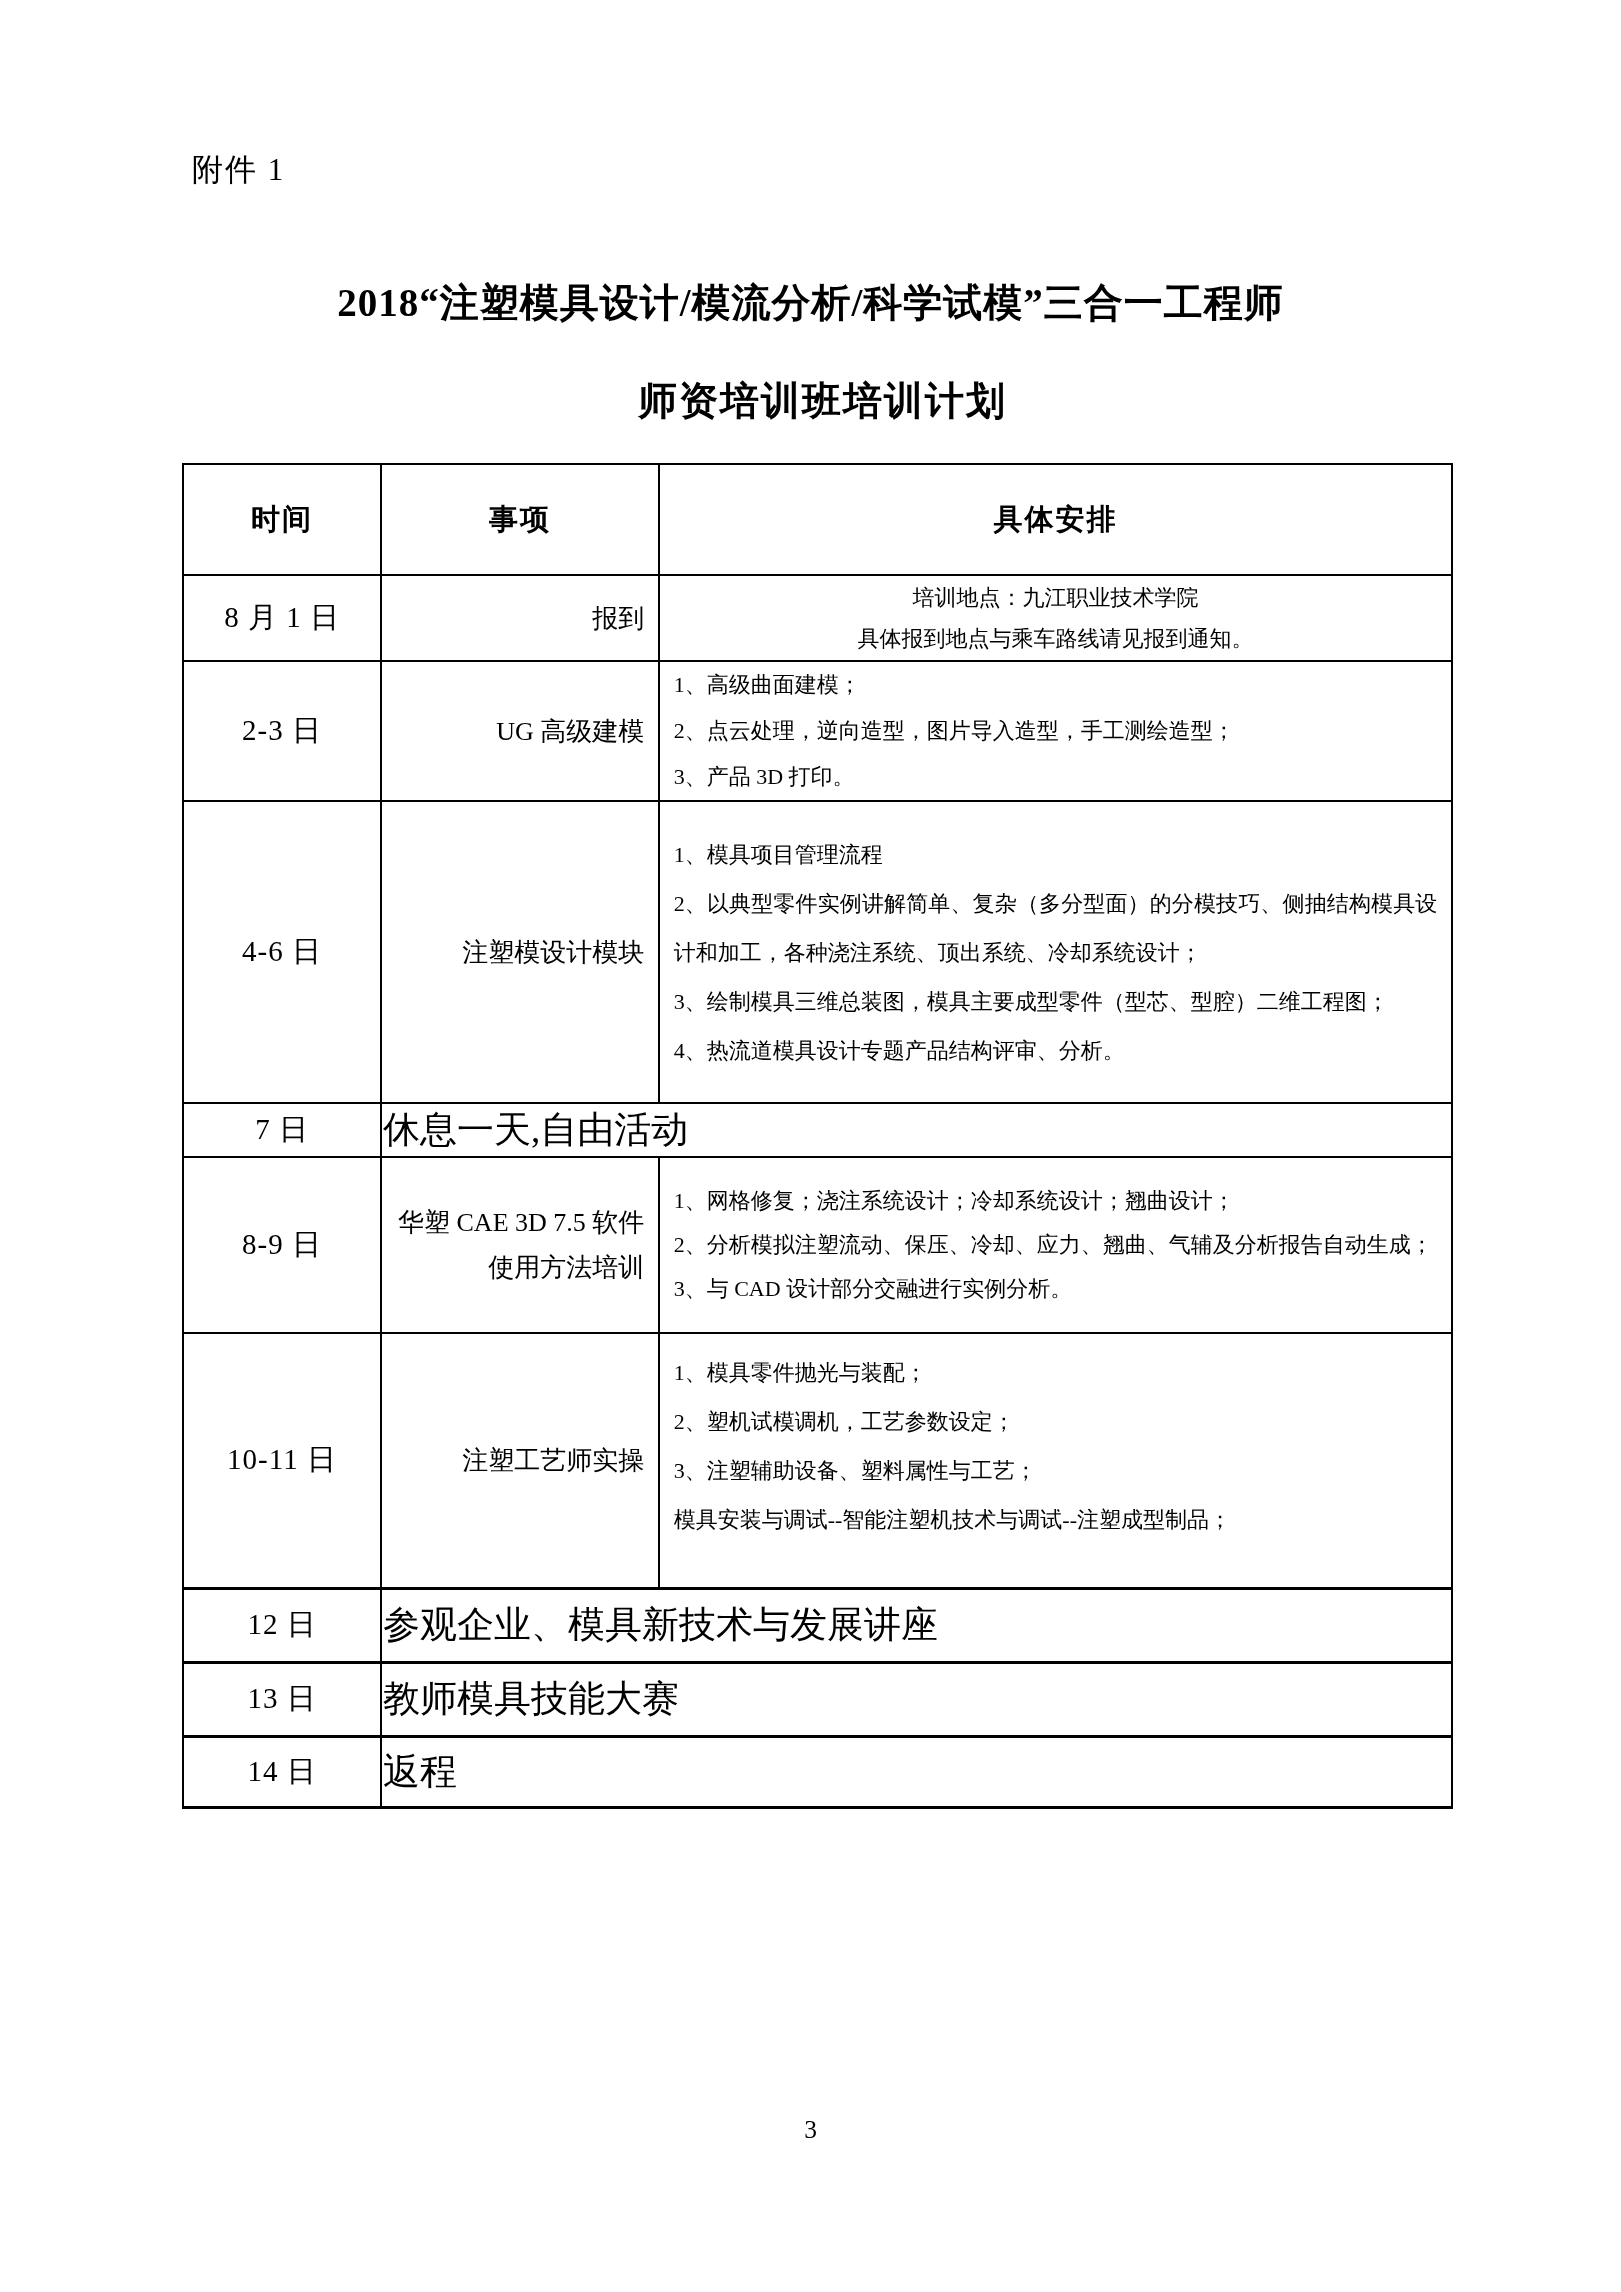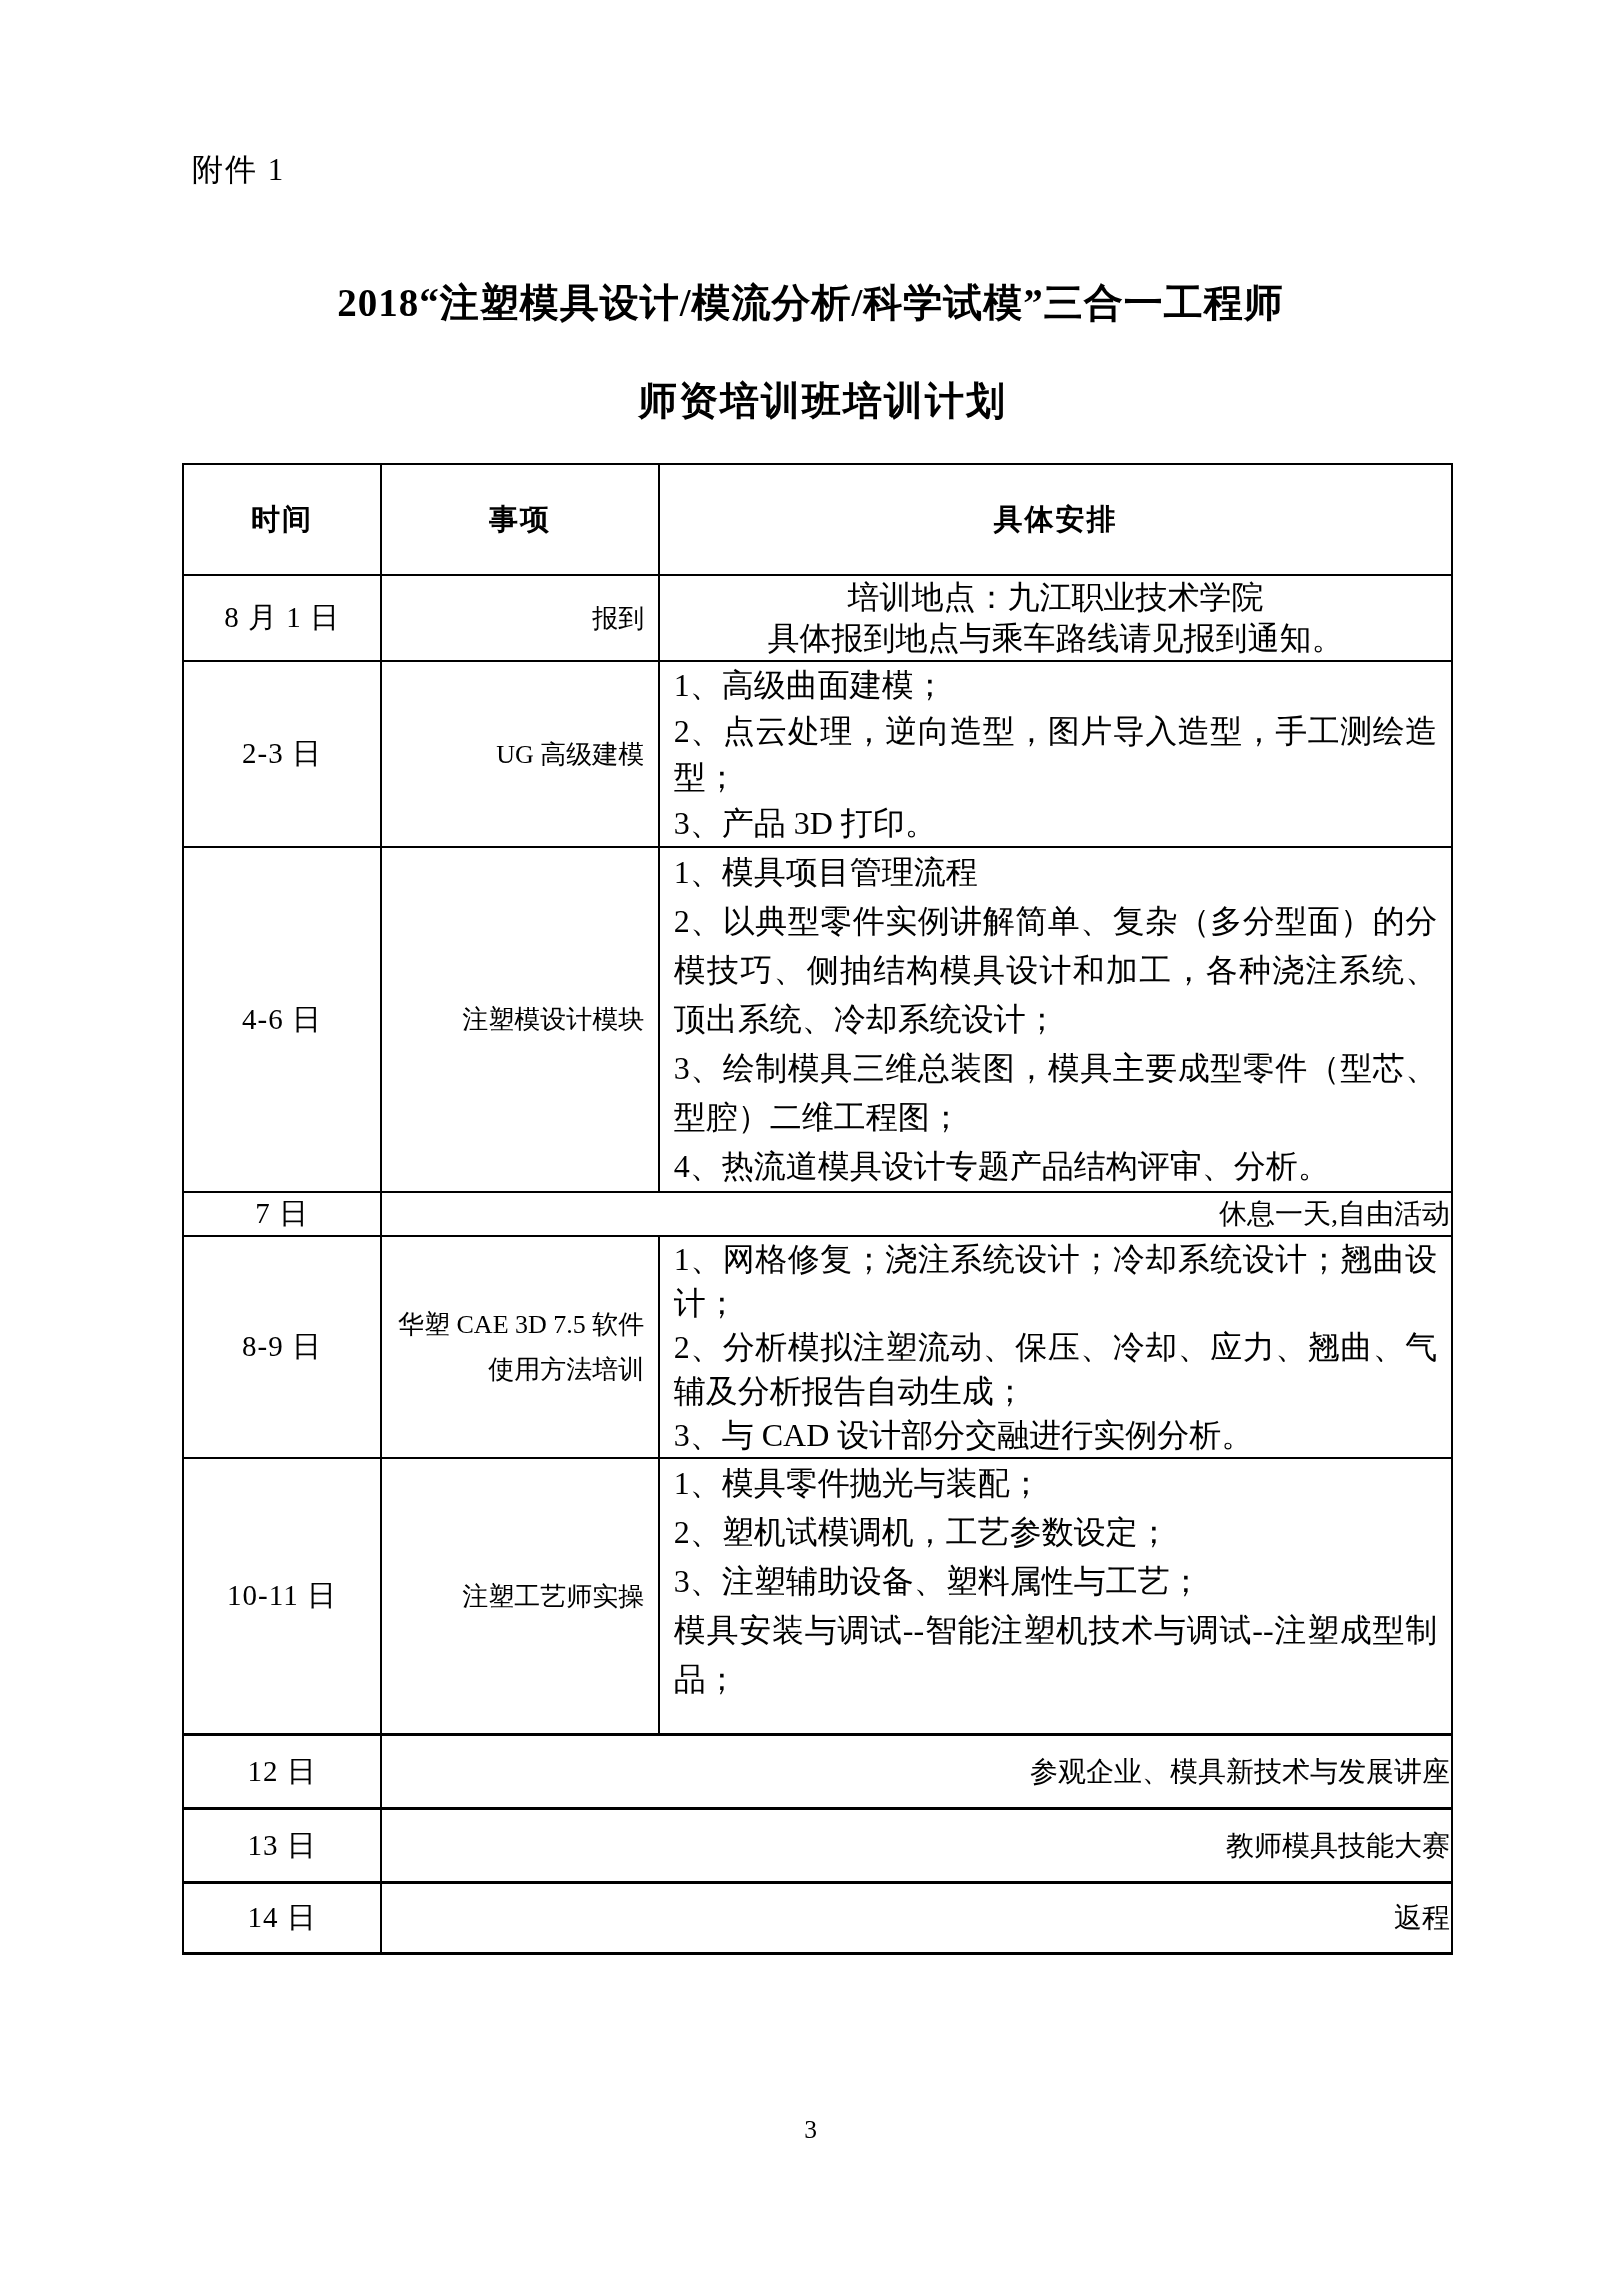--- a/index.html
+++ b/index.html
@@ -69,30 +69,30 @@
     font-size: 29px;
     letter-spacing: 1px;
   }
   td.c-item {
     text-align: right;
     font-size: 26px;
     padding: 0 13.7px;
     line-height: 45px;
   }
   td.c-details {
-    font-size: 32px;
+    font-size: 22px;
     padding: 0 13.7px;
   }
   td.c-details .detail-line {
     line-height: 47px;
     text-align: justify;
   }
   td.c-merged {
-    text-align: right;
-    font-size: 28px;
+    text-align: left;
+    font-size: 37px;
   }
   tr.r-header  { height: 111px; }
   tr.r-arrival { height: 86px; }
   tr.r-arrival .detail-line { line-height: 41px; text-align: center; }
   tr.r-ug      { height: 140px; }
   tr.r-ug .detail-line { line-height: 46px; }
   tr.r-mold    { height: 302px; }
   tr.r-mold .detail-line { line-height: 49px; }
   tr.r-rest    { height: 41px; }
   tr.r-cae     { height: 176px; }

